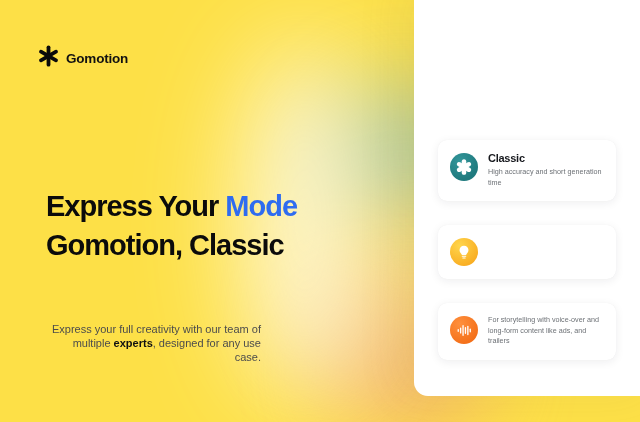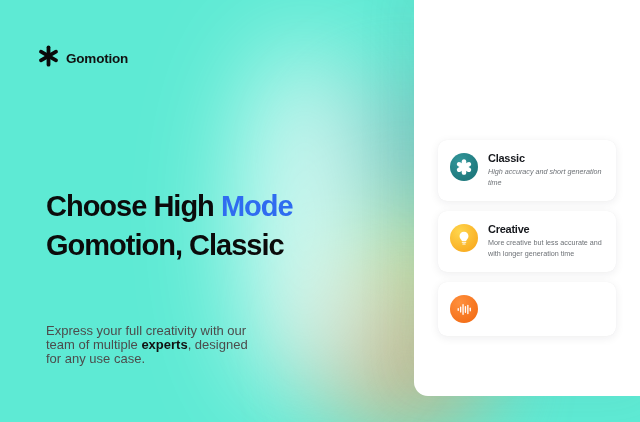--- a/index.html
+++ b/index.html
@@ -10,21 +10,21 @@
     width: 640px;
     height: 422px;
     overflow: hidden;
     font-family: "Liberation Sans", sans-serif;
     background: #f5f5f5;
   }
   #stage {
     position: relative;
     width: 640px;
     height: 422px;
-    background: #5eead4;
+    background: #fde047;
     overflow: hidden;
   }
 
   
   .blob {
     position: absolute;
     border-radius: 50%;
     filter: blur(42px);
     pointer-events: none;
   }
@@ -99,34 +99,35 @@
     letter-spacing: -1.0px;
     color: #0b0b0b;
   }
   #headline .accent { color: #2f6cf0; }
 
   
   #subtitle {
     position: absolute;
     left: 46px; top: 311px;
     width: 215px;
-    font-size: 13px;
+    font-size: 11px;
     line-height: 14px;
     color: #4c4c4c;
+    text-align: right;
   }
   #subtitle b { color: #111111; font-weight: bold; }
 
   
   #cards {
     position: absolute;
     left: 438px; top: 140px;
     width: 178px;
     display: flex;
     flex-direction: column;
-    gap: 10px;
+    gap: 24px;
   }
   .card {
     background: #ffffff;
     border-radius: 9px;
     box-shadow: 0 2px 10px rgba(30,30,40,.075), 0 0 1px rgba(30,30,40,.06);
     padding: 12px 13px 13px 12px;
     display: flex;
     align-items: flex-start;
     gap: 10px;
     box-sizing: border-box;
@@ -184,21 +185,21 @@
           <rect x="8.6" y="0.4" width="3.8" height="21.2" rx="1.9"></rect>
           <rect x="8.6" y="0.4" width="3.8" height="21.2" rx="1.9" transform="rotate(60 10.5 11)"></rect>
           <rect x="8.6" y="0.4" width="3.8" height="21.2" rx="1.9" transform="rotate(120 10.5 11)"></rect>
         </g>
       </svg>
     </span>
     <span id="brand-name">Gomotion</span>
   </div>
 
   <h1 id="headline">
-    <span>Choose High </span><span class="accent">Mode</span><br>
+    <span>Express Your </span><span class="accent">Mode</span><br>
     <span>Gomotion, Classic</span><br>
   </h1>
 
   <p id="subtitle">
     <span>Express your full creativity with our team of multiple </span><b>experts</b><span>, designed for any use case.</span>
   </p>
 
   <div id="cards">
 
     <div class="card">
@@ -210,51 +211,48 @@
             <ellipse cx="12" cy="19.4" rx="3.5" ry="4.4"></ellipse>
             <ellipse cx="12" cy="4.6" rx="3.5" ry="4.4" transform="rotate(60 12 12)"></ellipse>
             <ellipse cx="12" cy="19.4" rx="3.5" ry="4.4" transform="rotate(60 12 12)"></ellipse>
             <ellipse cx="12" cy="4.6" rx="3.5" ry="4.4" transform="rotate(120 12 12)"></ellipse>
             <ellipse cx="12" cy="19.4" rx="3.5" ry="4.4" transform="rotate(120 12 12)"></ellipse>
           </g>
         </svg>
       </span>
       <span class="card-body">
         <span class="card-title" style="display: block;">Classic</span>
-        <span class="card-desc" style="display: block; font-style: italic;">High accuracy and short generation time</span>
+        <span class="card-desc" style="display: block;">High accuracy and short generation time</span>
       </span>
     </div>
 
     <div class="card">
       <span class="card-icon icon-creative">
         <svg width="16" height="16" viewBox="0 0 24 24" aria-hidden="true">
           <g fill="#ffffff">
             <path d="M12 2.6c-4 0-6.7 2.9-6.7 6.5 0 2.5 1.4 4.2 2.5 5.5.6.7.9 1.2 1 1.9h6.4c.1-.7.4-1.2 1-1.9 1.1-1.3 2.5-3 2.5-5.5 0-3.6-2.7-6.5-6.7-6.5z"></path>
             <rect x="8.6" y="17.5" width="6.8" height="1.7" rx=".85"></rect>
             <rect x="9.5" y="20.1" width="5" height="1.6" rx=".8"></rect>
           </g>
         </svg>
-      </span>
-      <span class="card-body">
-        <span class="card-title" style="display: block;">Creative</span>
-        <span class="card-desc" style="display: block;">More creative but less accurate and with longer generation time</span>
       </span>
     </div>
 
     <div class="card">
       <span class="card-icon icon-narrative">
         <svg width="17" height="17" viewBox="0 0 24 24" aria-hidden="true">
           <g fill="#ffffff">
             <rect x="2.2" y="10" width="1.9" height="4" rx=".95"></rect>
             <rect x="5.6" y="7.6" width="1.9" height="8.8" rx=".95"></rect>
             <rect x="9.0" y="4.4" width="1.9" height="15.2" rx=".95"></rect>
             <rect x="12.4" y="7.0" width="1.9" height="10" rx=".95"></rect>
             <rect x="15.8" y="5.4" width="1.9" height="13.2" rx=".95"></rect>
             <rect x="19.2" y="9.2" width="1.9" height="5.6" rx=".95"></rect>
           </g>
         </svg>
       </span>
       <span class="card-body">
+        <span class="card-desc" style="display: block;">For storytelling with voice-over and long-form content like ads, and trailers</span>
       </span>
     </div>
 
   </div>
 </div>
 
 </body></html>

